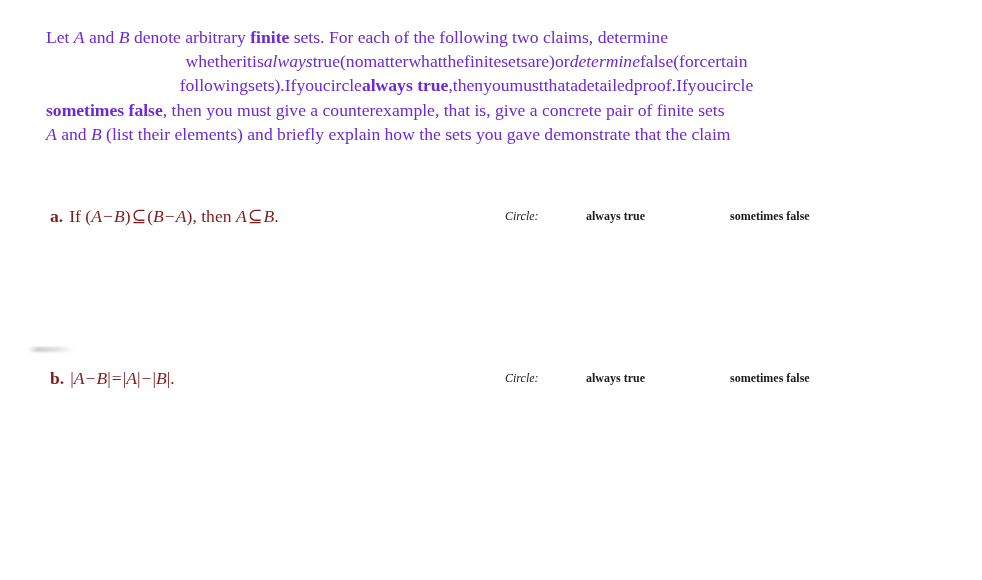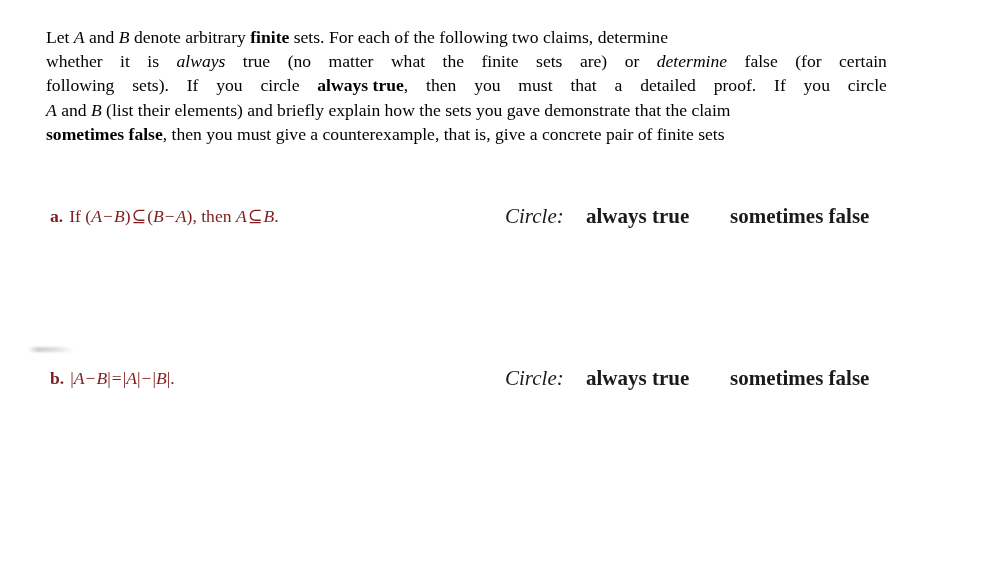--- a/index.html
+++ b/index.html
@@ -24,30 +24,30 @@
   
   .intro {
     position: absolute;
     left: 46px;
     top: 25px;
     width: 841px;
     font-size: 17.6px;
     line-height: 24.2px;
     text-align: justify;
     text-align-last: left;
-    color: #000000;
+    color: #6d28d9;
   }
   .intro .ln {
     display: block;
     white-space: nowrap;
   }
   
   .intro .ln.j {
     display: flex;
-    justify-content: space-between;
+    justify-content: center;
     white-space: normal;
   }
   .intro .ln.j > span { white-space: pre; }
 
   
   .mv { font-style: italic; font-family: "Liberation Serif", "DejaVu Serif", serif; }
   .it { font-style: italic; }
   .bd { font-weight: bold; }
   .math { font-style: normal; }
   .math .mv { font-style: italic; }
@@ -65,21 +65,21 @@
     font-weight: bold;
     margin-right: 6px;
   }
 
   .item-a { left: 50px; top: 205px; }
   .item-b { left: 50px; top: 367px; }
 
   
   .circle-row {
     position: absolute;
-    font-size: 21px;
+    font-size: 12px;
     line-height: 22px;
     white-space: nowrap;
     color: #1b1b1b;
   }
   .circle-a { left: 505px; top: 205px; }
   .circle-b { left: 505px; top: 367px; }
 
   .circle-label {
     font-style: italic;
     display: inline-block;
@@ -149,23 +149,23 @@
         <span>must</span>
         <span>that</span>
         <span>a</span>
         <span>detailed</span>
         <span>proof.</span>
         <span>If</span>
         <span>you</span>
         <span>circle</span>
       </span>
 
+    <span class="ln"><span class="bd">sometimes false</span><span>, then you must give a counterexample, that is, give a concrete pair of finite sets</span></span>
+
     <span class="ln"><span class="mv">A</span><span> and </span><span class="mv">B</span><span> (list their elements) and briefly explain how the sets you gave demonstrate that the claim</span></span>
-
-    <span class="ln"><span class="bd">sometimes false</span><span>, then you must give a counterexample, that is, give a concrete pair of finite sets</span></span>
 
 
   </div>
 
   <div class="item item-a">
     <span class="item-label">a.</span><span class="math"><span>If</span><span>&nbsp;</span><span>(</span><span class="mv">A</span><span class="op">−</span><span class="mv">B</span><span>)</span><span class="op">⊆</span><span>(</span><span class="mv">B</span><span class="op">−</span><span class="mv">A</span><span>)</span><span>,</span><span>&nbsp;</span><span>then</span><span>&nbsp;</span><span class="mv">A</span><span class="op">⊆</span><span class="mv">B</span><span>.</span></span>
   </div>
 
   <div class="circle-row circle-a">
     <span class="circle-label">Circle:</span><span class="opt opt-true">always true</span><span class="opt opt-false">sometimes false</span>

